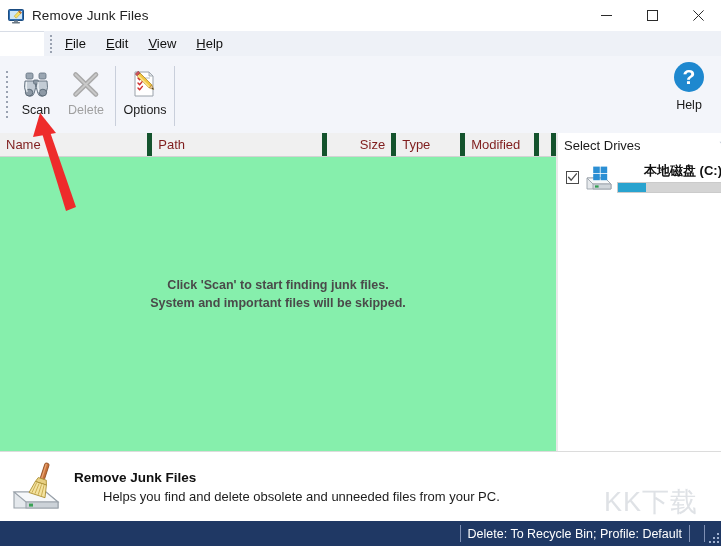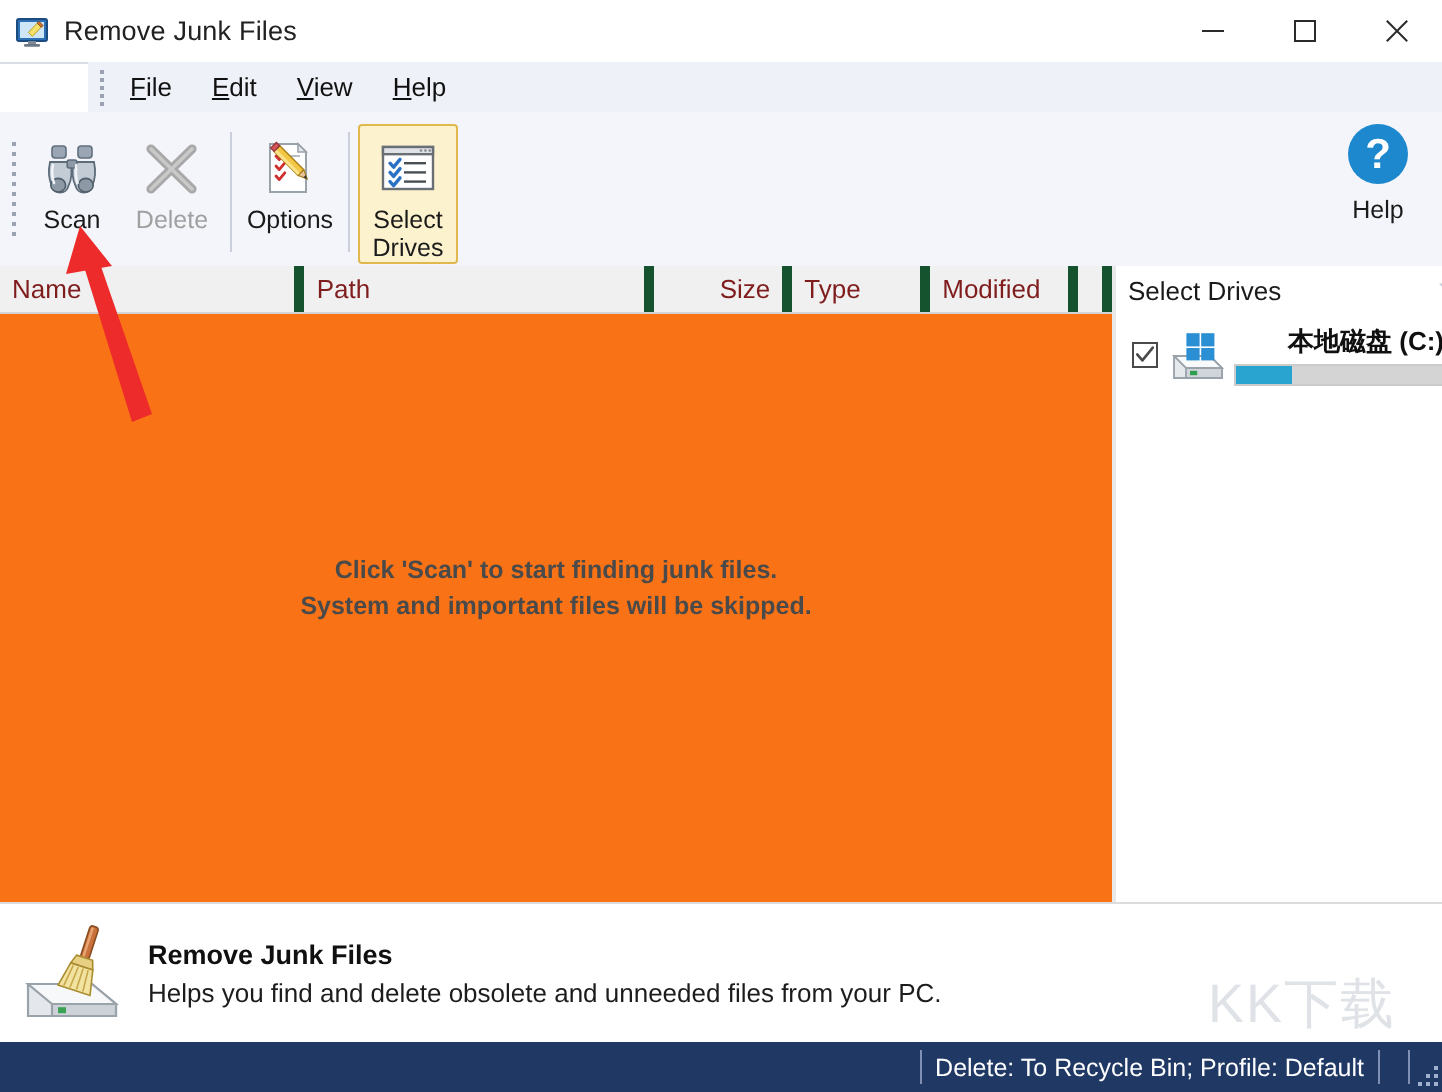--- a/index.html
+++ b/index.html
@@ -185,21 +185,21 @@
     border-right: 5px solid #14532d;
     white-space: nowrap;
   }
   .col.right { justify-content: flex-end; }
 
   
   .listbody {
     position: absolute;
     left: 0; top: 157px;
     width: 556px; height: 294px;
-    background: #f97316;
+    background: #86efac;
   }
   .hint {
     position: absolute;
     left: 0; top: 119px;
     width: 556px;
     text-align: center;
     font-size: 12.5px;
     font-weight: bold;
     color: #4a4a4a;
     line-height: 18px;
@@ -317,20 +317,21 @@
   .info-title {
     font-size: 13.5px;
     font-weight: bold;
     color: #101010;
     line-height: 19px;
   }
   .info-desc {
     font-size: 13px;
     color: #1c1c1c;
     line-height: 19px;
+    margin-left: 29px;
   }
 
   
   .watermark {
     position: absolute;
     left: 604px; top: 487px;
     font-size: 27px;
     font-weight: normal;
     color: #dfe2e6;
     letter-spacing: 1px;
@@ -496,41 +497,20 @@
             <path d="M18.2 20.5 l0.9 1.9 l0.9 -1.9 z" fill="#3a3a3a"></path>
             <rect x="17.1" y="-1.4" width="4" height="2.4" fill="#d3535b" stroke="#8f2e34" stroke-width="0.6"></rect>
           </g>
         </svg>
       </div>
       <div class="tb-lbl">Options</div>
     </div>
 
     <div class="tb-sep"></div>
 
-    <div class="tb-btn active">
-      <div class="tb-ico">
-        <svg width="28" height="26" viewBox="0 0 28 26">
-          <rect x="1.5" y="2.5" width="25" height="21" fill="#ffffff" stroke="#6a6f75" stroke-width="1.2"></rect>
-          <rect x="1.5" y="2.5" width="25" height="3.6" fill="#dfe3e8" stroke="#6a6f75" stroke-width="1.2"></rect>
-          <circle cx="20.5" cy="4.3" r="0.7" fill="#8b9096"></circle>
-          <circle cx="22.7" cy="4.3" r="0.7" fill="#8b9096"></circle>
-          <circle cx="24.9" cy="4.3" r="0.7" fill="#8b9096"></circle>
-          <path d="M5 10.6 l1.8 2 l3.2 -3.9" stroke="#2b72c4" stroke-width="1.7" fill="none" stroke-linecap="round" stroke-linejoin="round"></path>
-          <path d="M5 15.2 l1.8 2 l3.2 -3.9" stroke="#2b72c4" stroke-width="1.7" fill="none" stroke-linecap="round" stroke-linejoin="round"></path>
-          <path d="M5 19.8 l1.8 2 l3.2 -3.9" stroke="#2b72c4" stroke-width="1.7" fill="none" stroke-linecap="round" stroke-linejoin="round"></path>
-          <line x1="12" y1="10.6" x2="23" y2="10.6" stroke="#4a4f55" stroke-width="1.2"></line>
-          <line x1="12" y1="15.2" x2="23" y2="15.2" stroke="#4a4f55" stroke-width="1.2"></line>
-          <line x1="12" y1="19.8" x2="23" y2="19.8" stroke="#4a4f55" stroke-width="1.2"></line>
-        </svg>
-      </div>
-      <div class="tb-lbl">
-        <div>Select</div>
-        <div>Drives</div>
-      </div>
-    </div>
 
     <div class="tb-help">
       <div class="tb-ico">
         <svg width="32" height="32" viewBox="0 0 32 32">
           <circle cx="16" cy="16" r="15" fill="#1e88cf"></circle>
           <text x="16" y="23" font-family="Liberation Sans, sans-serif" font-size="21" font-weight="bold" fill="#ffffff" text-anchor="middle">?</text>
         </svg>
       </div>
       <div class="tb-lbl">Help</div>
     </div>

